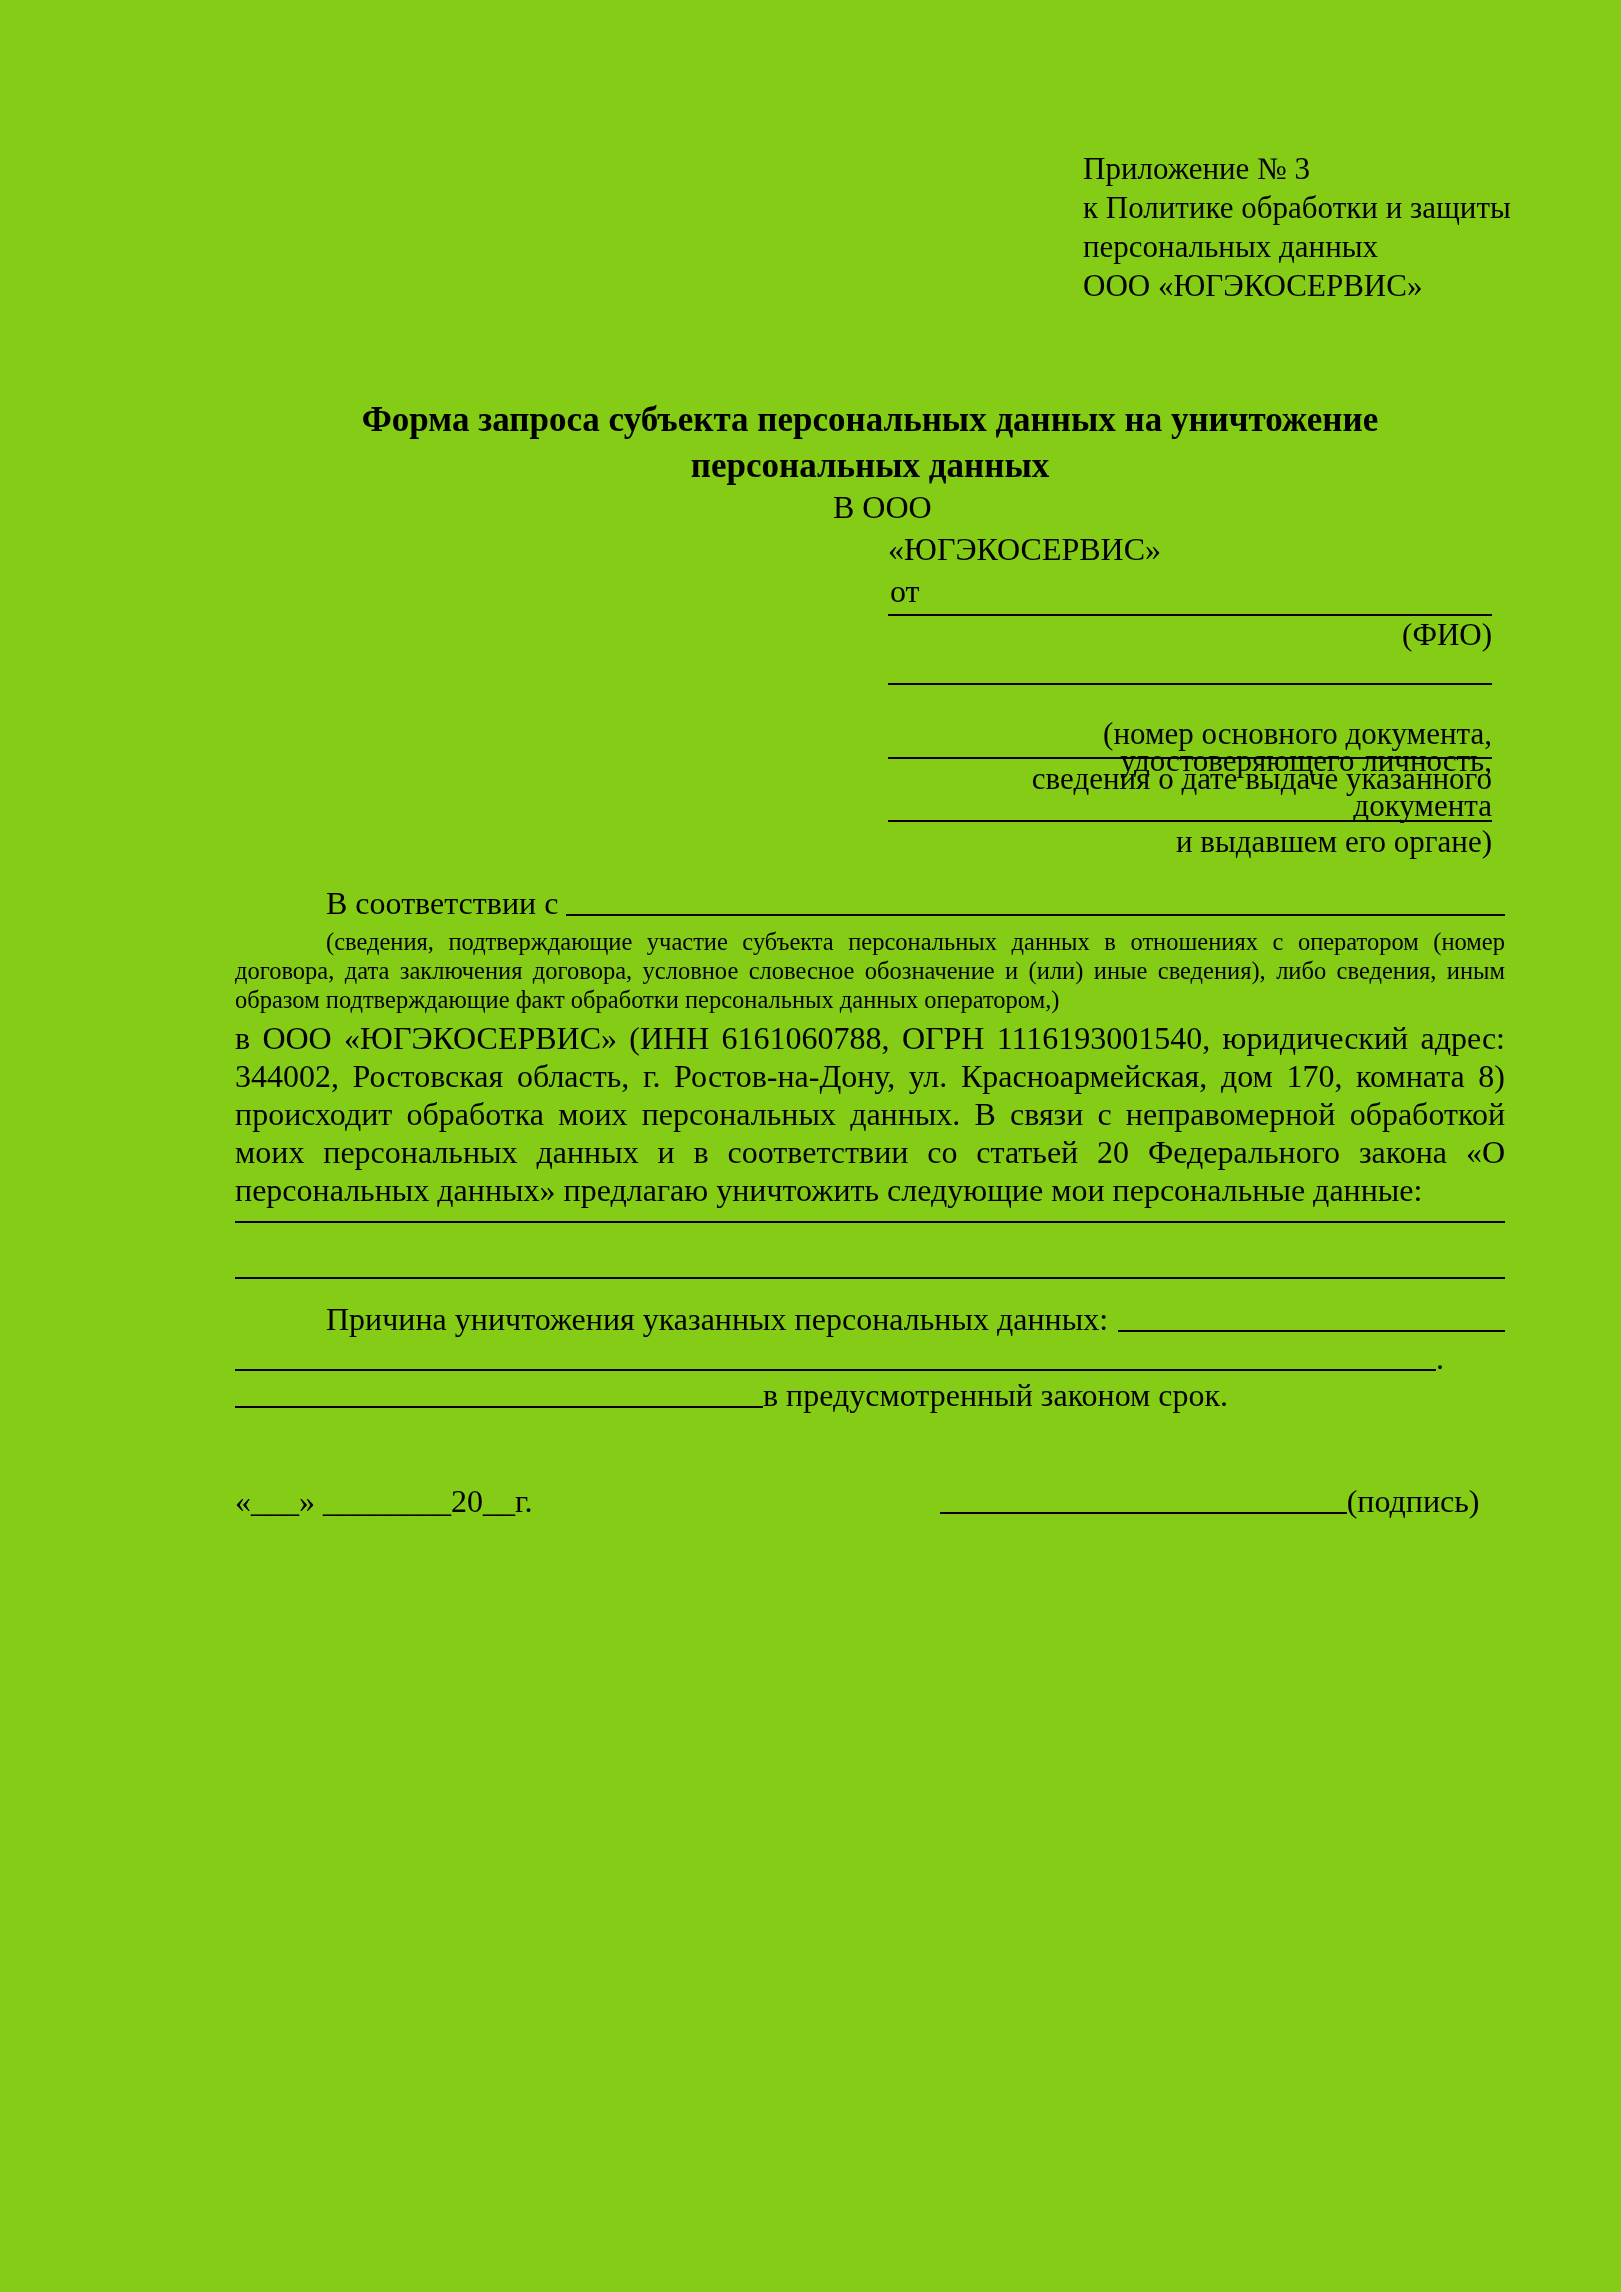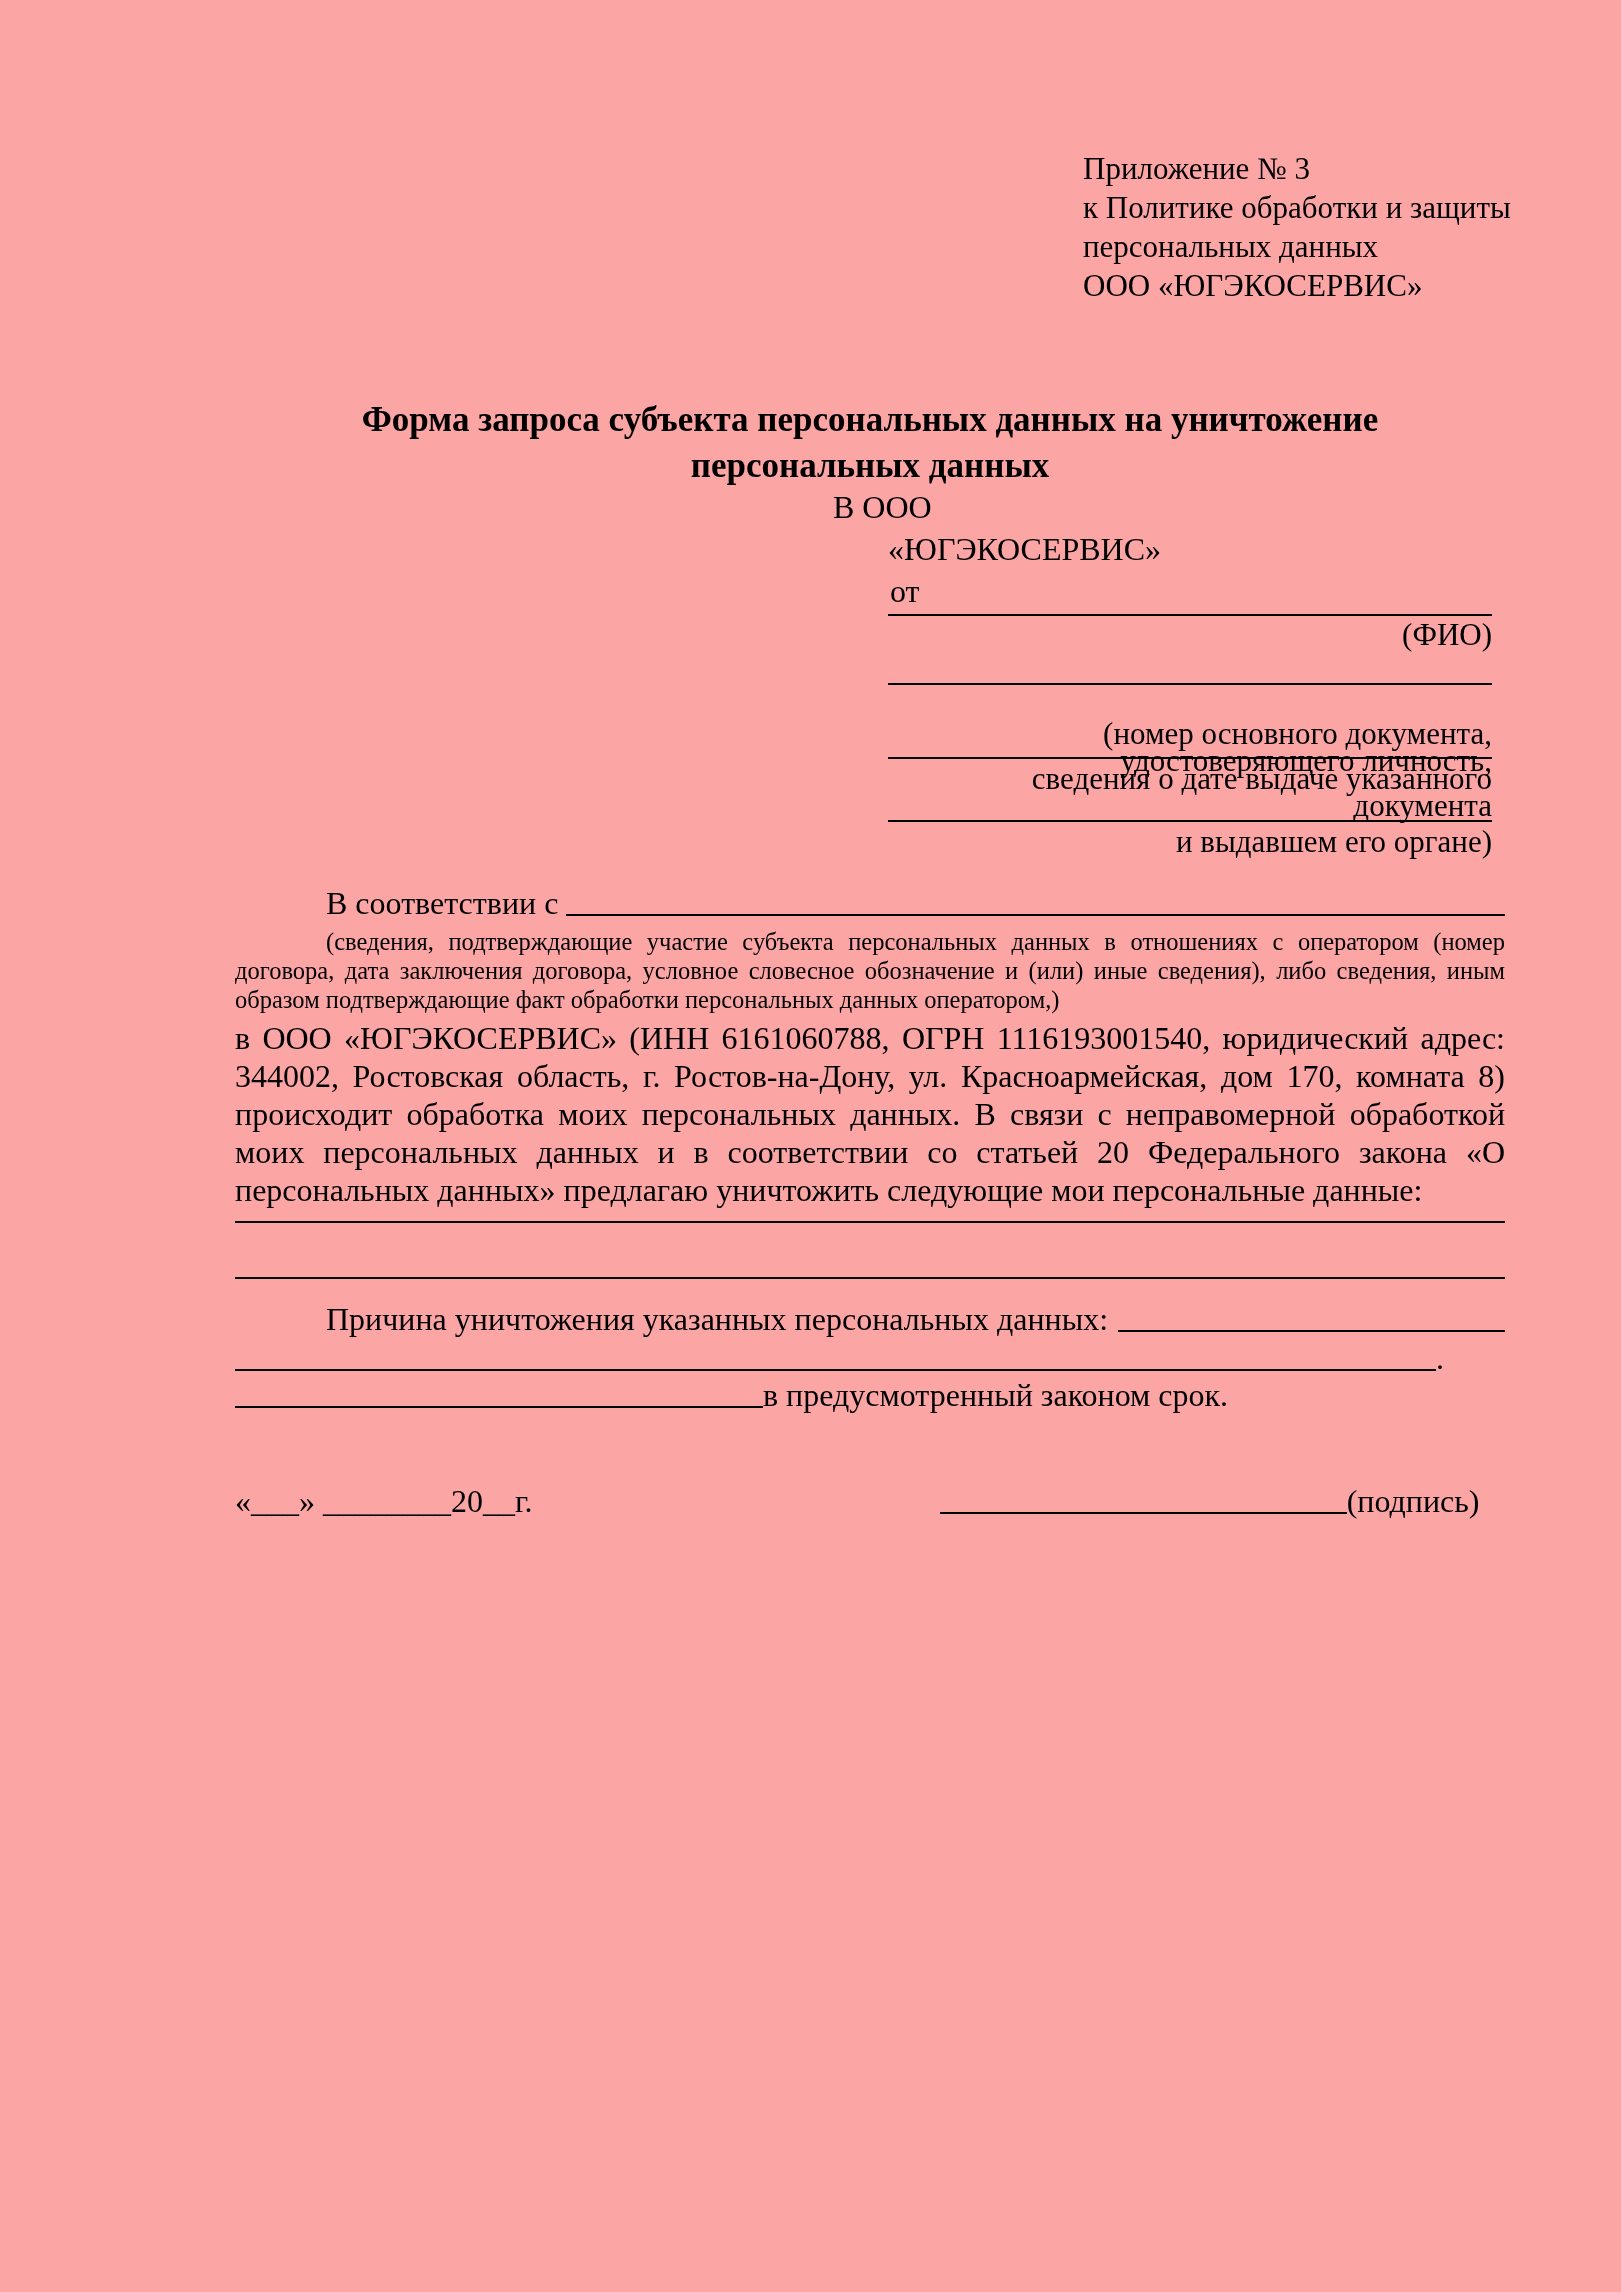--- a/index.html
+++ b/index.html
@@ -4,21 +4,21 @@
 <style>
   html, body {
     margin: 0;
     padding: 0;
     background: #ffffff;
   }
   .page {
     position: relative;
     width: 1621px;
     height: 2293px;
-    background: #fca5a5;
+    background: #84cc16;
     color: #000000;
     font-family: "Liberation Serif", "DejaVu Serif", serif;
     overflow: hidden;
   }
   .abs { position: absolute; }
 
   
   .appendix {
     left: 1083px; top: 149px; width: 431px;
     font-size: 31px; line-height: 39px; text-align: left;

